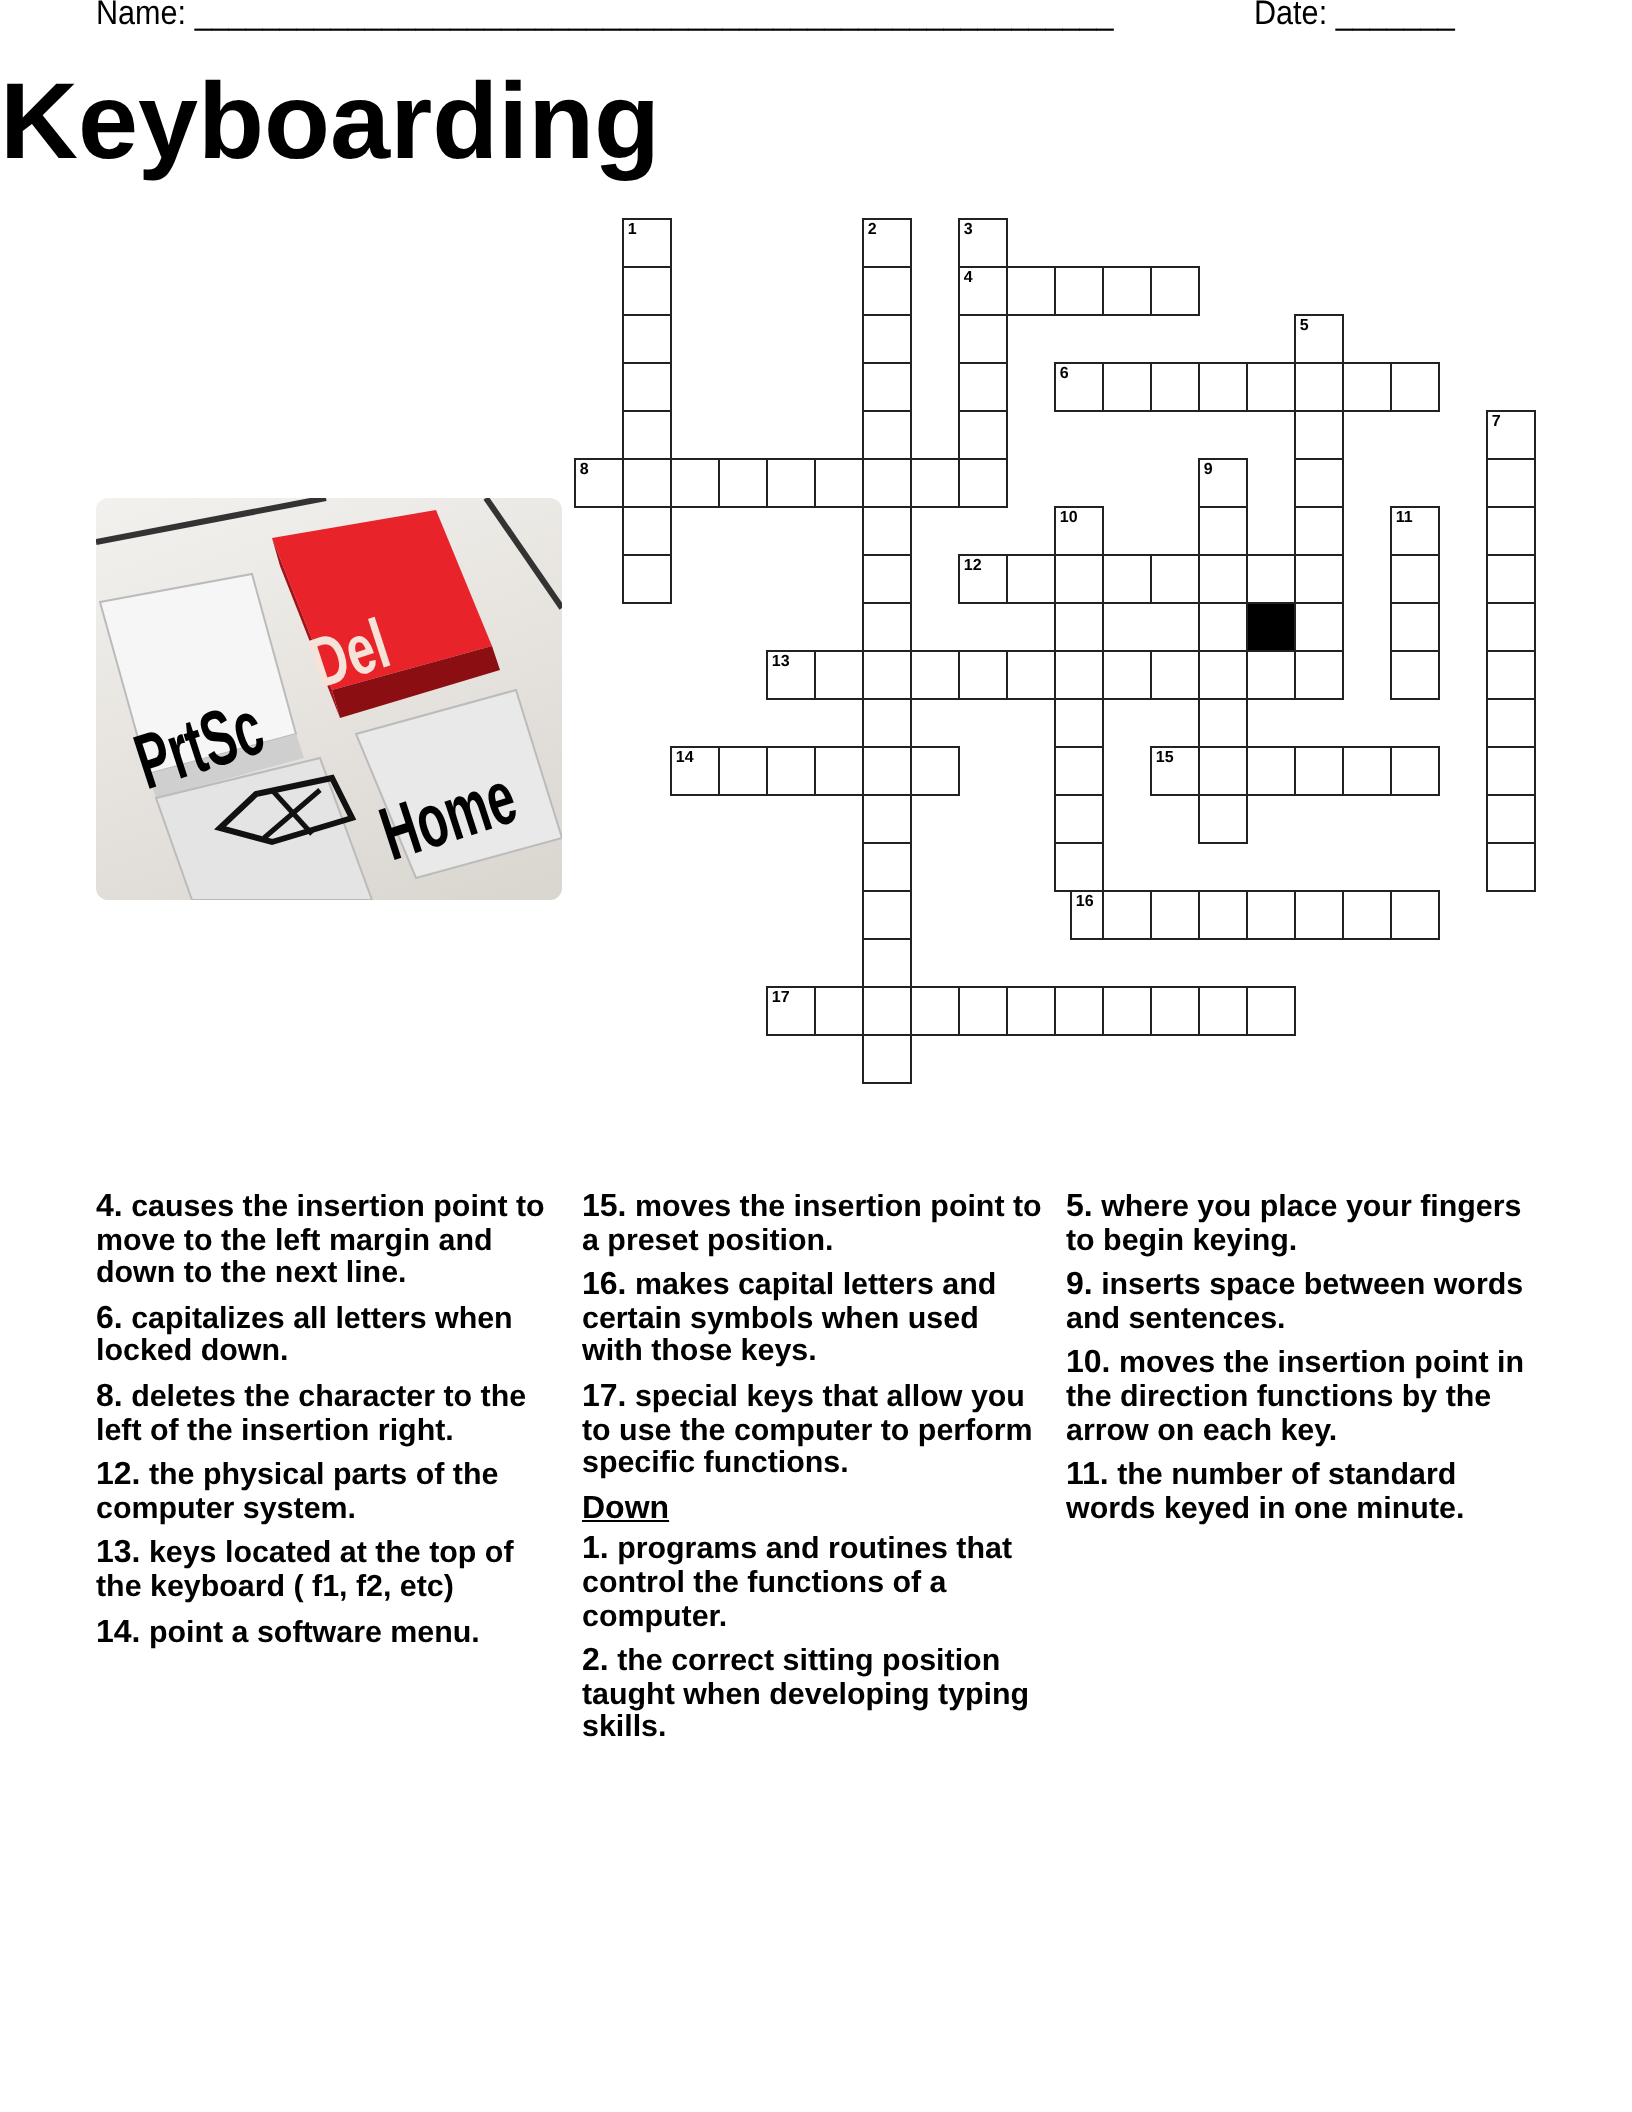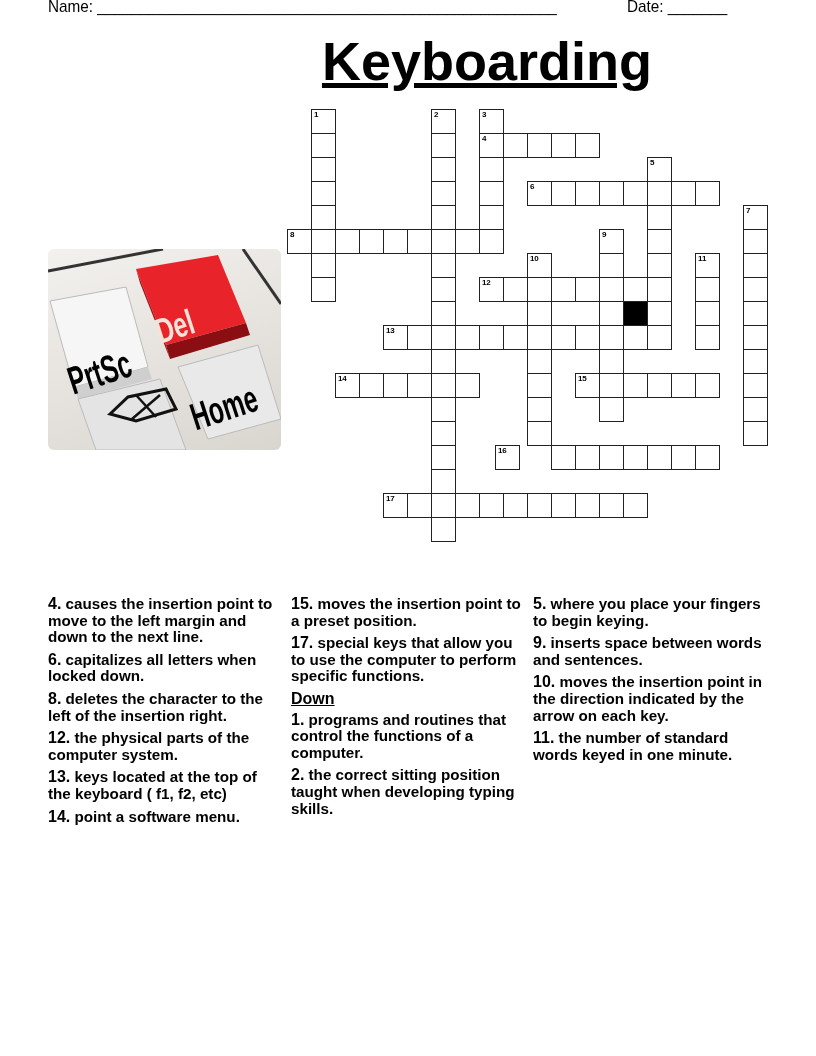--- a/index.html
+++ b/index.html
@@ -1,20 +1,20 @@
 <!DOCTYPE html>
 <html><head>
 <meta charset="utf-8">
 <style>
   html, body { margin:0; padding:0; background:#fff; }
   body { width:816px; height:1056px; position:relative; overflow:hidden; font-family:"Liberation Sans", sans-serif; color:#000; }
   .hdr { position:absolute; top:-3px; font-family:"Liberation Sans", sans-serif; font-size:17px; transform:scaleX(0.9); transform-origin:left top; letter-spacing:0; }
   .hdr-name { left:48px; }
   .hdr-date { left:627px; }
-  .title { position:absolute; top:30px; left:0; width:652px; text-align:right; font-family:"Liberation Sans", sans-serif; font-weight:bold; font-size:54px; letter-spacing:0;text-decoration:underline; }
+  .title { position:absolute; top:30px; left:0; width:652px; text-align:left; font-family:"Liberation Sans", sans-serif; font-weight:bold; font-size:54px; letter-spacing:0; }
   .grid { position:absolute; left:0; top:0; width:816px; height:560px; }
   .cell { position:absolute; width:24px; height:24px; box-sizing:border-box; border:1.2px solid #222; background:#fff; margin-left:-0.6px; margin-top:-0.6px; width:25px; height:25px; }
   .cell.black { background:#000; }
   .cell .num { position:absolute; left:1.5px; top:0px; font-size:8px; font-weight:bold; line-height:9px; font-family:"Liberation Sans", sans-serif; }
   .photo { position:absolute; left:48px; top:249px; width:233px; height:201px; border-radius:6px; overflow:hidden; background:linear-gradient(160deg,#f3f1ee 0%,#e4e1dc 60%,#d9d5cf 100%); }
   .clues { position:absolute; top:596px; font-family:"Liberation Sans", sans-serif; font-weight:bold; font-size:15.2px; line-height:16.6px; }
   .col1 { left:48px; width:228px; }
   .col2 { left:291px; width:230px; }
   .col3 { left:533px; width:240px; }
   .sec { text-decoration:underline; font-size:16px; margin-bottom:4px; display:block; }
@@ -158,21 +158,21 @@
     <div class="cell" style="left: 528px; top: 254px;">
       <span class="num">10</span>
     </div>
     <div class="cell" style="left: 528px; top: 278px;"></div>
     <div class="cell" style="left: 528px; top: 302px;"></div>
     <div class="cell" style="left: 528px; top: 326px;"></div>
     <div class="cell" style="left: 528px; top: 350px;"></div>
     <div class="cell" style="left: 528px; top: 374px;"></div>
     <div class="cell" style="left: 528px; top: 398px;"></div>
     <div class="cell" style="left: 528px; top: 422px;"></div>
-    <div class="cell" style="left: 496px; top: 446px;">
+    <div class="cell" style="left: 536px; top: 446px;">
       <span class="num">16</span>
     </div>
     <div class="cell" style="left: 696px; top: 254px;">
       <span class="num">11</span>
     </div>
     <div class="cell" style="left: 696px; top: 278px;"></div>
     <div class="cell" style="left: 696px; top: 302px;"></div>
     <div class="cell" style="left: 696px; top: 326px;"></div>
     <div class="cell" style="left: 480px; top: 278px;">
       <span class="num">12</span>
@@ -231,24 +231,25 @@
   <div class="clue"><span class="n">4.</span><span> causes the insertion point to move to the left margin and down to the next line.</span></div>
   <div class="clue"><span class="n">6.</span><span> capitalizes all letters when locked down.</span></div>
   <div class="clue"><span class="n">8.</span><span> deletes the character to the left of the insertion right.</span></div>
   <div class="clue"><span class="n">12.</span><span> the physical parts of the computer system.</span></div>
   <div class="clue"><span class="n">13.</span><span> keys located at the top of the keyboard ( f1, f2, etc)</span></div>
   <div class="clue"><span class="n">14.</span><span> point a software menu.</span></div>
 </div>
 
 <div class="clues col2">
   <div class="clue"><span class="n">15.</span><span> moves the insertion point to a preset position.</span></div>
+  <div class="clue"><span class="n">16.</span><span> makes capital letters and certain symbols when used with those keys.</span></div>
   <div class="clue"><span class="n">17.</span><span> special keys that allow you to use the computer to perform specific functions.</span></div>
   <span class="sec">Down</span>
   <div class="clue"><span class="n">1.</span><span> programs and routines that control the functions of a computer.</span></div>
   <div class="clue"><span class="n">2.</span><span> the correct sitting position taught when developing typing skills.</span></div>
 </div>
 
 <div class="clues col3">
   <div class="clue"><span class="n">5.</span><span> where you place your fingers to begin keying.</span></div>
   <div class="clue"><span class="n">9.</span><span> inserts space between words and sentences.</span></div>
-  <div class="clue"><span class="n">10.</span><span> moves the insertion point in the direction indicated by the arrow on each key.</span></div>
+  <div class="clue"><span class="n">10.</span><span> moves the insertion point in the direction functions by the arrow on each key.</span></div>
   <div class="clue"><span class="n">11.</span><span> the number of standard words keyed in one minute.</span></div>
 </div>
 
 </body></html>

